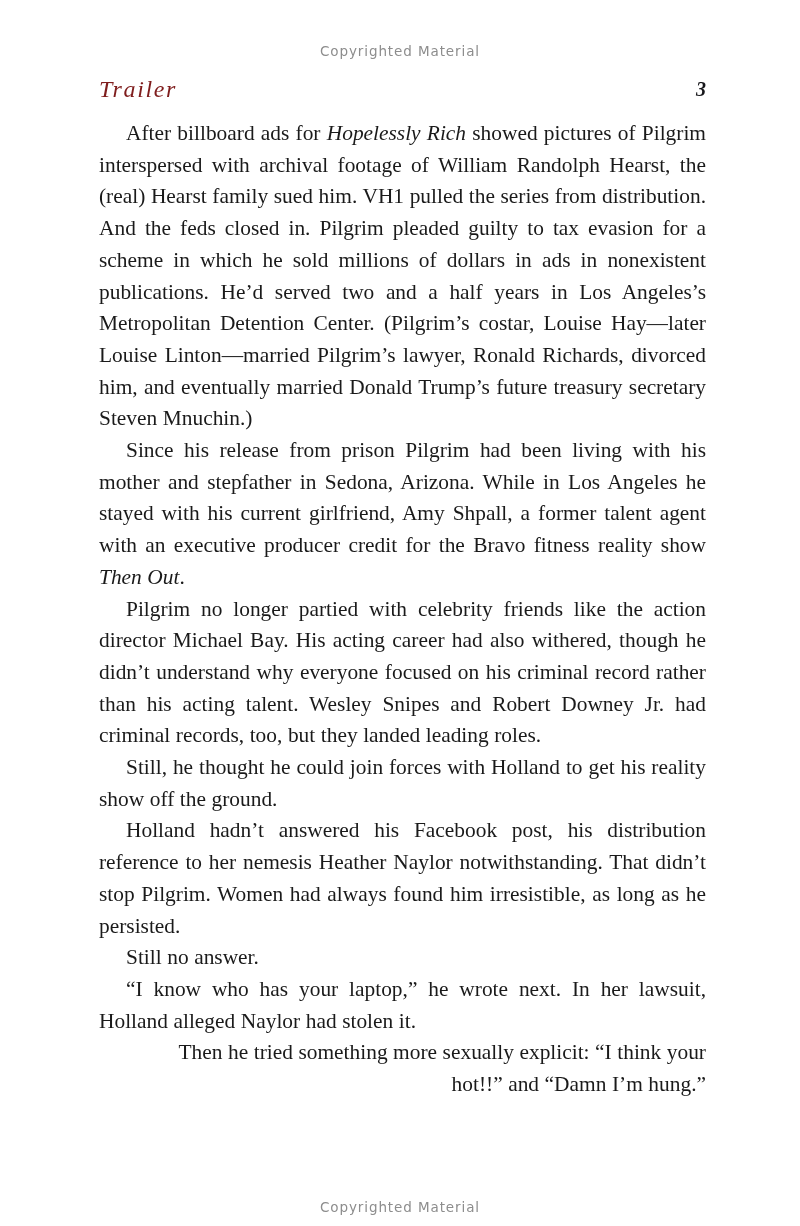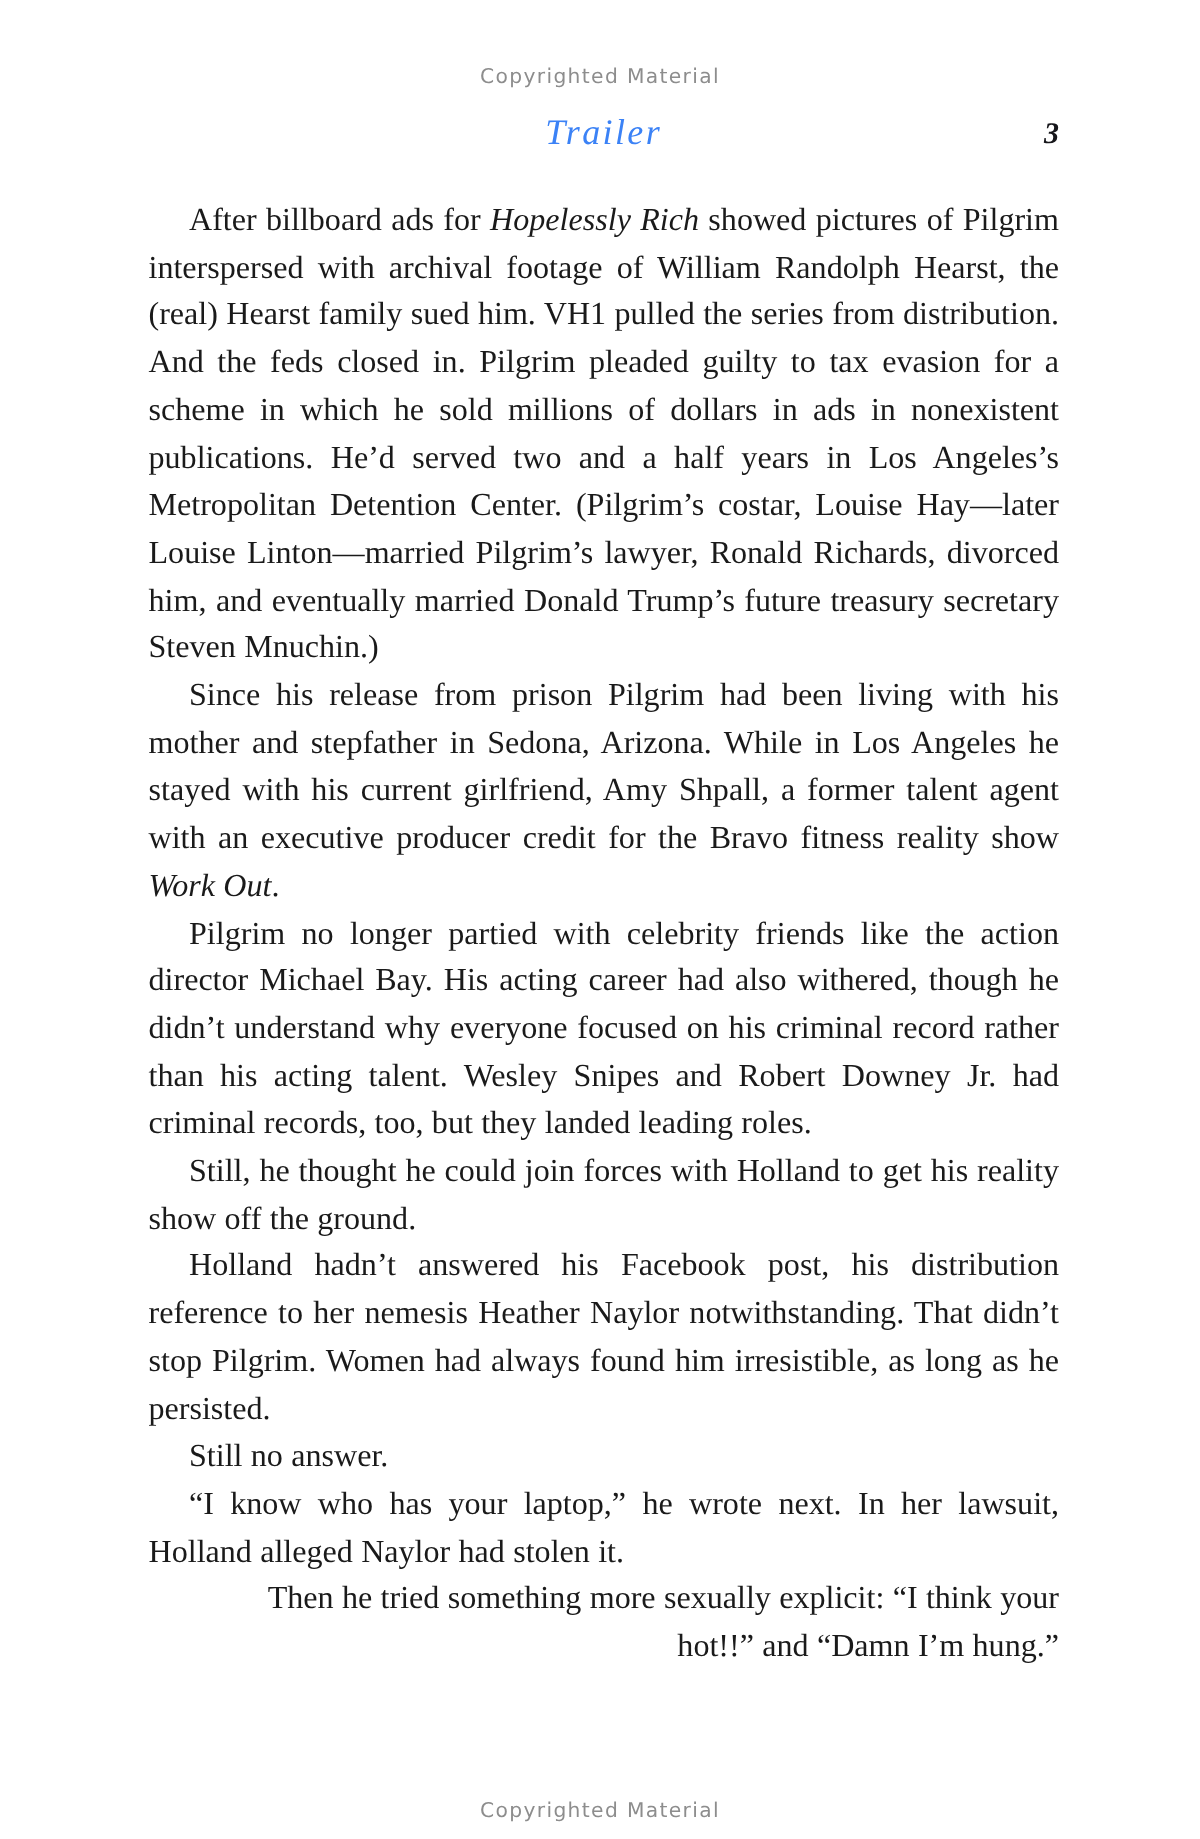--- a/index.html
+++ b/index.html
@@ -45,41 +45,40 @@
     left: 99px;
     top: 60px;
     width: 607px;
     height: 30px;
   }
   .running-head-title {
     position: absolute;
     left: 0;
     right: 0;
     top: 0;
-    text-align: center;
     font-style: italic;
     font-size: 24px;
     letter-spacing: 1.6px;
-    color: #3b82f6;
+    color: #7f1d1d;
   }
   .running-head-folio {
     position: absolute;
     right: 0;
     top: 2px;
     font-style: italic;
     font-weight: bold;
     font-size: 20px;
     color: #16161a;
   }
 
   
   .textblock {
     position: absolute;
     left: 99px;
-    top: 115px;
+    top: 102px;
     width: 607px;
   }
   .textblock p {
     margin: 0;
     font-size: 21.4px;
     line-height: 31.7px;
     text-align: justify;
     text-indent: 27px;
     hyphens: auto;
     -webkit-hyphens: auto;
@@ -100,21 +99,21 @@
 
   <div class="watermark watermark-top" style="color: rgb(141, 141, 141);">Copyrighted Material</div>
 
   <div class="running-head">
     <div class="running-head-title">Trailer</div>
     <div class="running-head-folio">3</div>
   </div>
 
   <div class="textblock">
       <p>After billboard ads for <i>Hopelessly Rich</i> showed pictures of Pilgrim interspersed with archival footage of William Randolph Hearst, the (real) Hearst family sued him. VH1 pulled the series from distribution. And the feds closed in. Pilgrim pleaded guilty to tax evasion for a scheme in which he sold millions of dollars in ads in nonexistent publications. He’d served two and a half years in Los Angeles’s Metropolitan Detention Center. (Pilgrim’s costar, Louise Hay—later Louise Linton—married Pilgrim’s lawyer, Ronald Richards, divorced him, and eventually married Donald Trump’s future treasury secretary Steven Mnuchin.)</p>
-      <p>Since his release from prison Pilgrim had been living with his mother and stepfather in Sedona, Arizona. While in Los Angeles he stayed with his current girlfriend, Amy Shpall, a former talent agent with an executive producer credit for the Bravo fitness reality show <i>Work Out</i>.</p>
+      <p>Since his release from prison Pilgrim had been living with his mother and stepfather in Sedona, Arizona. While in Los Angeles he stayed with his current girlfriend, Amy Shpall, a former talent agent with an executive producer credit for the Bravo fitness reality show <i>Then Out</i>.</p>
       <p>Pilgrim no longer partied with celebrity friends like the action director Michael Bay. His acting career had also withered, though he didn’t understand why everyone focused on his criminal record rather than his acting talent. Wesley Snipes and Robert Downey Jr. had criminal records, too, but they landed leading roles.</p>
       <p>Still, he thought he could join forces with Holland to get his reality show off the ground.</p>
       <p>Holland hadn’t answered his Facebook post, his distribution reference to her nemesis Heather Naylor notwithstanding. That didn’t stop Pilgrim. Women had always found him irresistible, as long as he persisted.</p>
       <p>Still no answer.</p>
       <p>“I know who has your laptop,” he wrote next. In her lawsuit, Holland alleged Naylor had stolen it.</p>
       <p>Then he tried something more sexually explicit: “I think your hot!!” and “Damn I’m hung.”</p>
     </div>
 
   <div class="watermark watermark-bottom" style="color: rgb(141, 141, 141);">Copyrighted Material</div>
 

